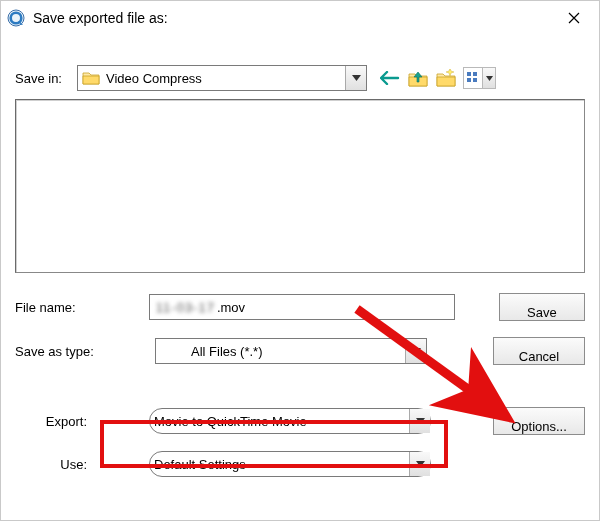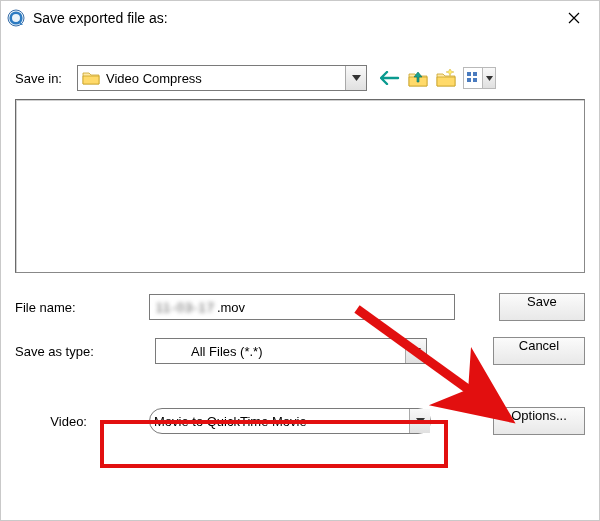--- a/index.html
+++ b/index.html
@@ -182,21 +182,21 @@
     width: 272px;
     padding-left: 35px;
   }
 
   .btn {
     width: 92px;
     height: 28px;
     border: 1px solid #8c8c8c;
     background: linear-gradient(#fbfbfb, #e8e8e8);
     display: flex;
-    align-items: flex-start;
+    align-items: flex-end;
     justify-content: center;
     font-size: 13px;
     box-sizing: border-box;
     margin-left: auto;
     cursor: default;
   }
 
   
   .lower {
     margin-top: 42px;
@@ -327,34 +327,45 @@
             </svg>
         </span>
       </div>
       <div class="btn">
         <span>Cancel</span>
       </div>
     </div>
 
     <div class="lower">
       <div class="field-row">
-        <span class="label">Video:</span>
+        <span class="label">Export:</span>
         <div class="combo export-combo">
           <span class="text">Movie to QuickTime Movie</span>
           <span class="drop">
             <svg width="9" height="6" viewBox="0 0 9 6">
                 <path d="M0 0 L9 0 L4.5 6 Z" fill="#333"></path>
               </svg>
           </span>
         </div>
         <div class="btn">
           <span>Options...</span>
         </div>
       </div>
 
+      <div class="field-row" style="margin-bottom:0">
+        <span class="label">Use:</span>
+        <div class="combo export-combo">
+          <span class="text">Default Settings</span>
+          <span class="drop">
+            <svg width="9" height="6" viewBox="0 0 9 6">
+                <path d="M0 0 L9 0 L4.5 6 Z" fill="#333"></path>
+              </svg>
+          </span>
+        </div>
+      </div>
     </div>
 
   </div>
 
   <div class="highlight" style="left:99px; top:419px; width:340px; height:40px;"></div>
 
   <svg class="arrow-svg" width="600" height="521">
     <defs>
       <marker id="ah" markerWidth="10" markerHeight="10" refX="7" refY="4" orient="auto">
         <path d="M0 0 L9 4 L0 8 L2.5 4 Z" fill="#e20f0f"></path>

